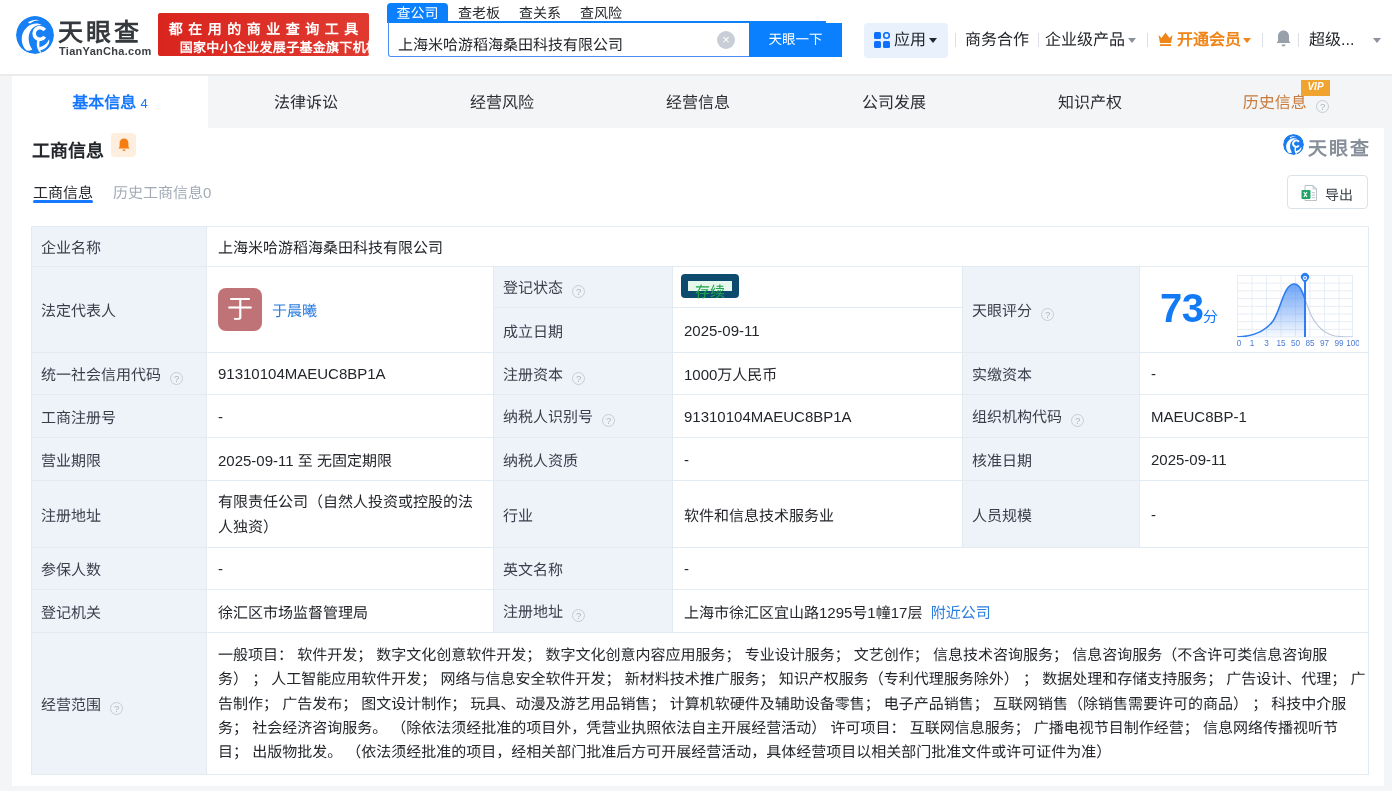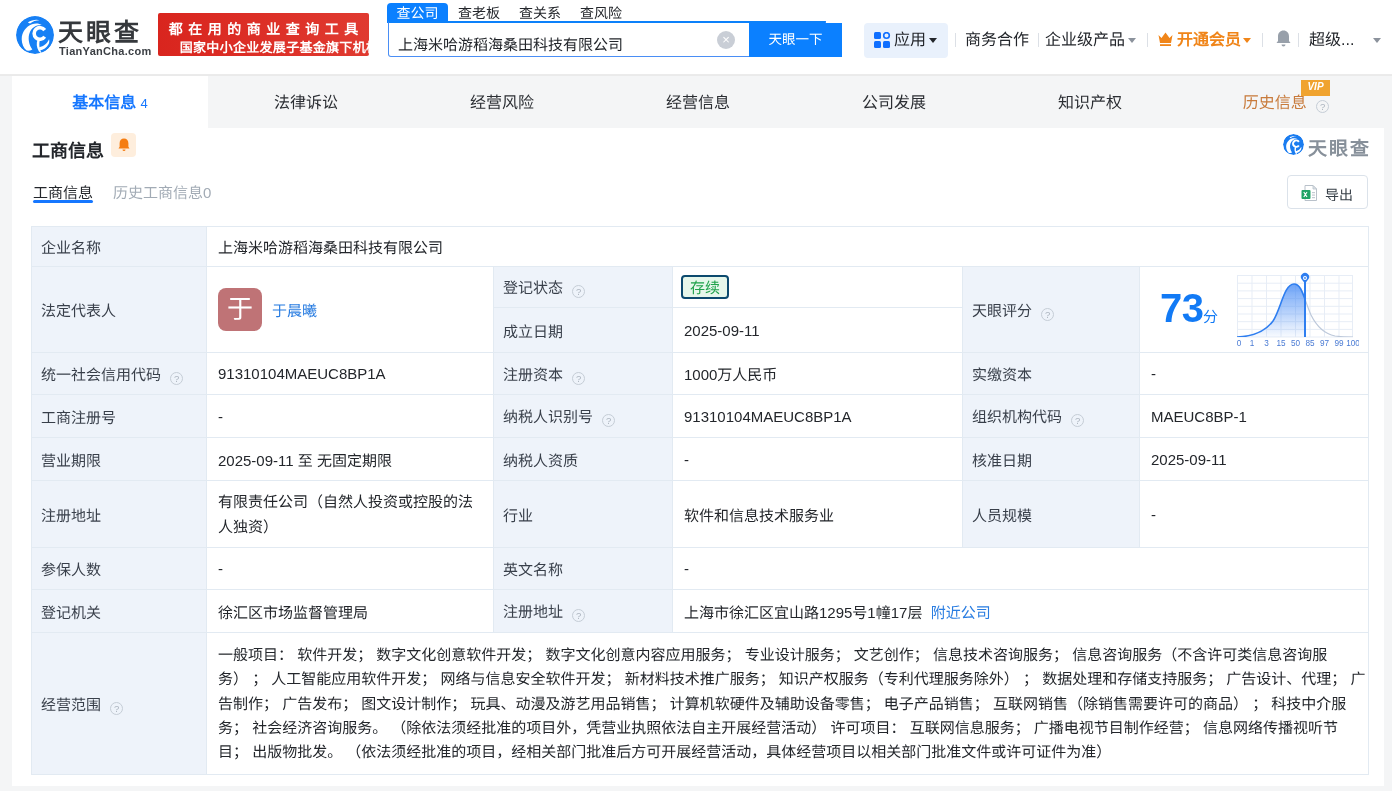--- a/index.html
+++ b/index.html
@@ -57,21 +57,21 @@
 
 
 #tbl { position:absolute; left:19px; top:98px; border-collapse:collapse; table-layout:fixed; width:1337px; }
 #tbl td { border:1px solid #e2eaf2; font-size:15px; vertical-align:middle; padding:0; }
 #tbl td.lb { background:#eef3fa; color:#383f4a; padding-left:9px; }
 #tbl td.vl { color:#23262b; padding-left:11px; }
 .qm { display:inline-block; width:13px; height:13px; border:1px solid #c5cdd6; border-radius:50%; color:#aab3bd; font-size:9.5px; line-height:11px; text-align:center; margin-left:5px; vertical-align:-2px; background:transparent; }
 a.lnk { color:#2a7de1; text-decoration:none; }
 #avatar { display:inline-block; width:44px; height:43px; background:#bf7376; border-radius:8px; color:#fff; font-size:26px; text-align:center; line-height:43px; vertical-align:middle; }
 #fname { font-size:15px; margin-left:10px; vertical-align:middle; }
-.tag-green { display:inline-block; height:24px; line-height:22px; padding:0 7px; background:#e6f7eb; border:2px solid #0c4a6e; border-radius:4px; color:#20a24b; font-size:15px; }
+.tag-green { display:inline-block; height:24px; line-height:22px; padding:0 7px; background:#e6f7eb; border:7px solid #0c4a6e; border-radius:4px; color:#20a24b; font-size:15px; }
 #score73 { position:absolute; left:20px; top:18px; font-size:40px; font-weight:bold; color:#127af5; letter-spacing:-0.5px; line-height:1.15; }
 #scorefen { position:absolute; left:63px; top:38px; font-size:15px; color:#127af5; }
 #scorechart { position:absolute; left:97px; top:4px; }
 #bizscope { line-height:24.3px; padding:10px 16px 10px 11px !important; vertical-align:top; white-space:nowrap; overflow:hidden; }
 </style>
 </head>
 <body>
 <div id="header">
   <svg id="logo-ico" class="abs" viewBox="0 0 100 100">
     <defs>

